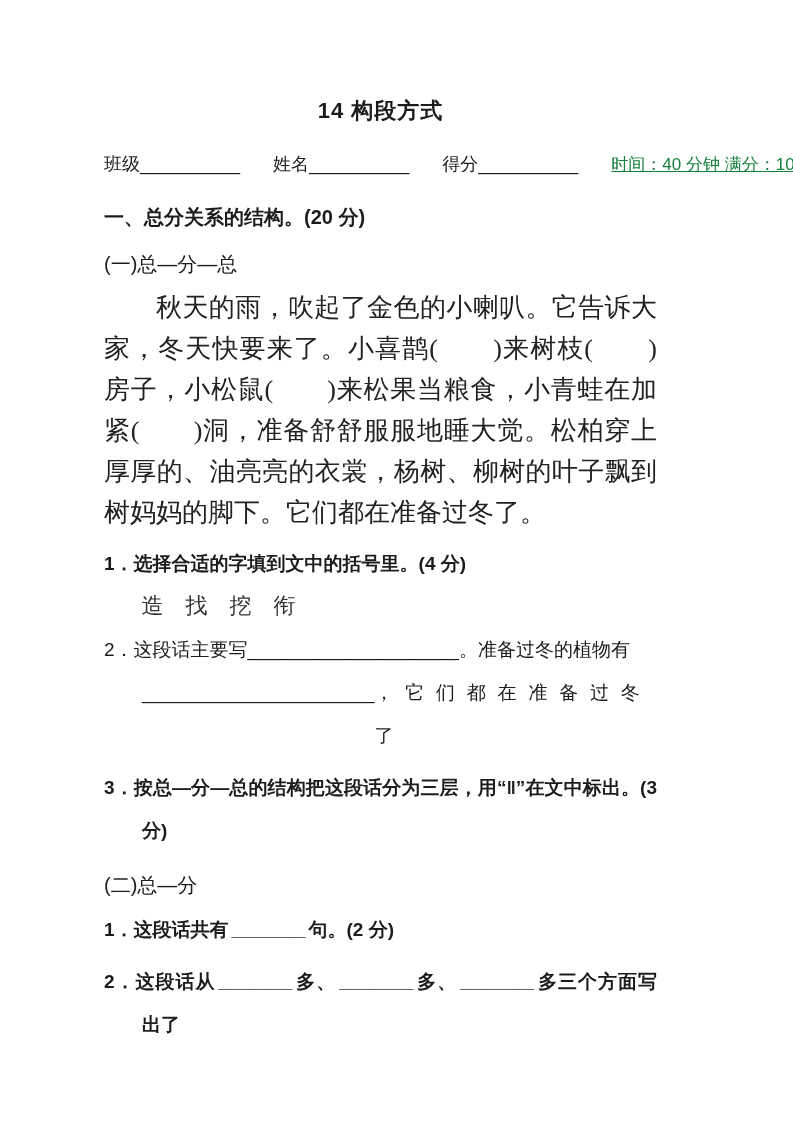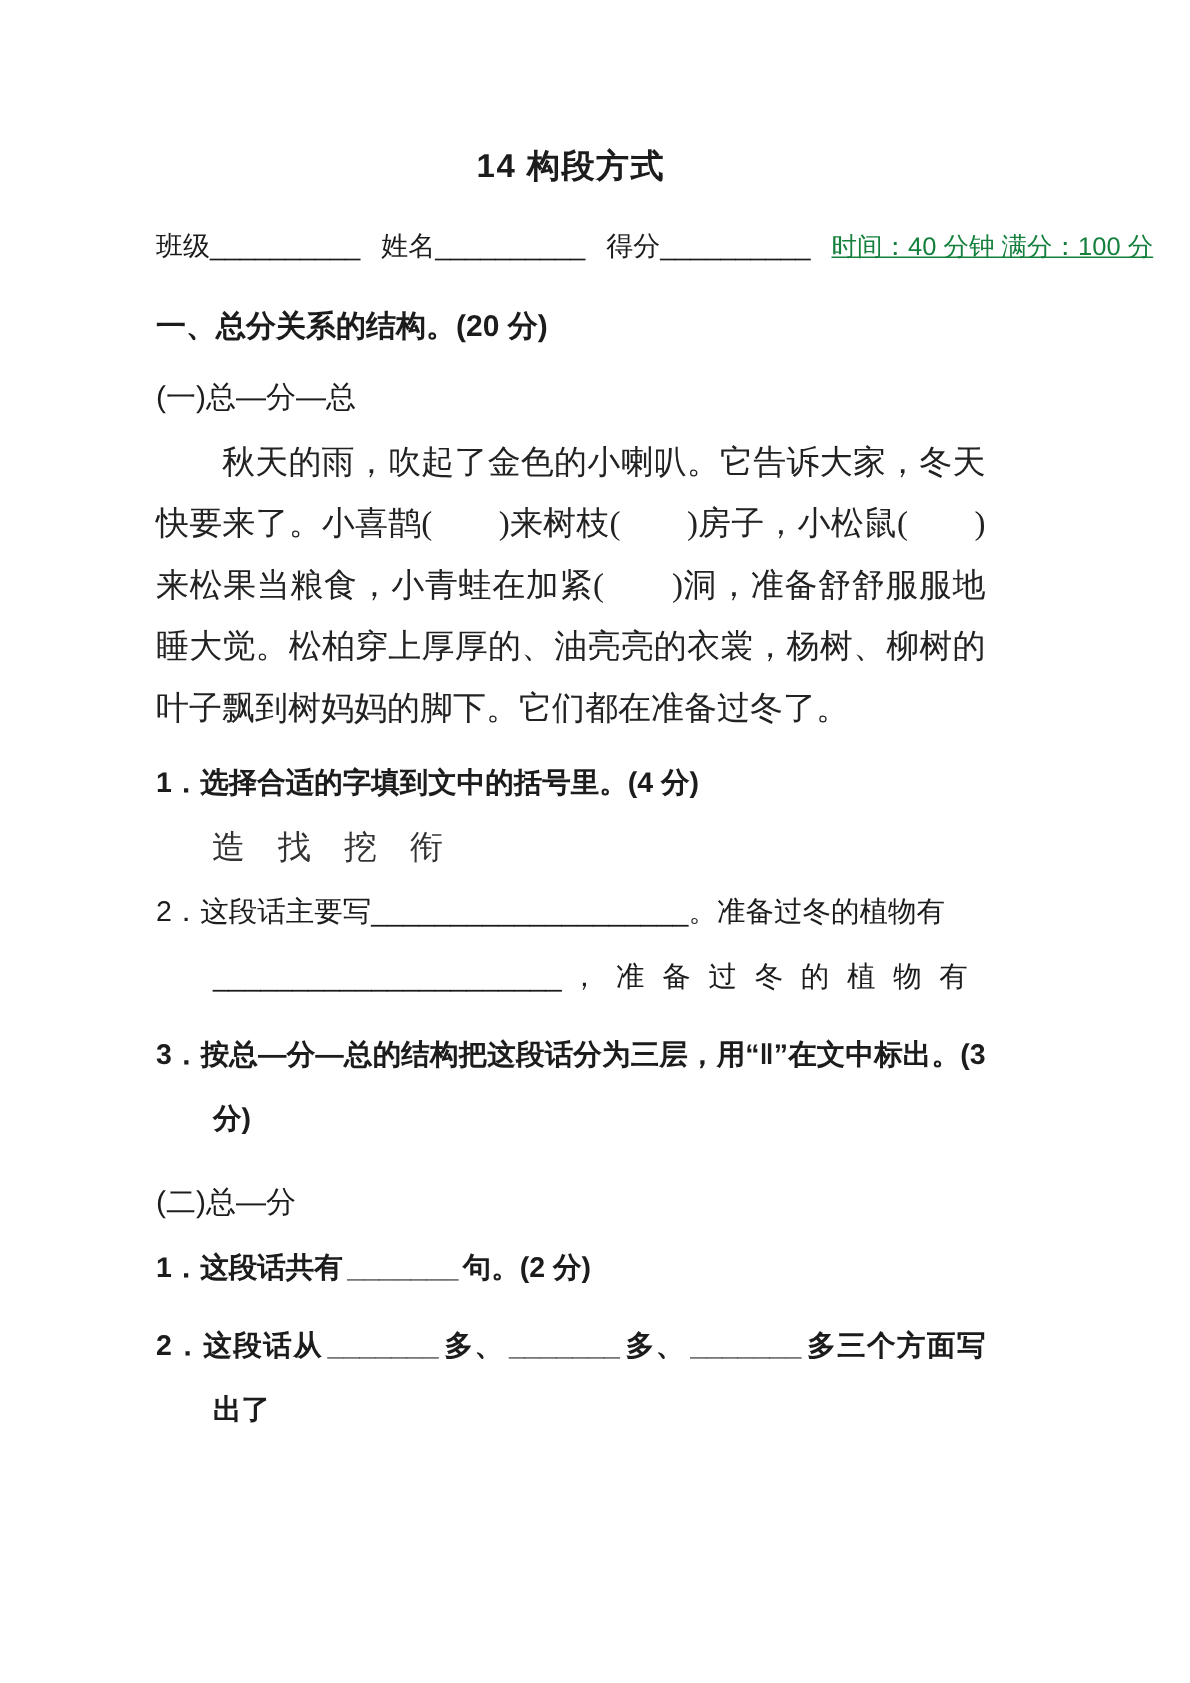--- a/index.html
+++ b/index.html
@@ -20,41 +20,42 @@
     font-weight: bold;
     text-align: center;
     letter-spacing: 1px;
   }
   .info-line {
     margin-top: 26px;
     font-size: 18px;
     display: flex;
     align-items: baseline;
     white-space: nowrap;
+    gap: 19px;
   }
   .info-group { margin-right: 14px; }
   .blank { letter-spacing: 0; }
   .meta {
     margin-left: auto;
     font-size: 17px;
   }
   .section-heading {
     margin: 28px 0 0 0;
     font-size: 20px;
     font-weight: bold;
   }
   .subheading {
     margin: 20px 0 0 0;
     font-size: 20px;
     font-weight: normal;
   }
   .passage {
     margin: 9px 0 0 0;
     font-family: "Liberation Serif", serif;
-    font-size: 22px;
+    font-size: 26px;
     line-height: 41px;
     text-align: justify;
     text-indent: 2em;
     color: #222;
   }
   .question {
     margin: 9px 0 0 0;
     font-size: 19px;
     line-height: 43px;
     padding-left: 2em;
@@ -102,21 +103,21 @@
   <p class="passage">秋天的雨，吹起了金色的小喇叭。它告诉大家，冬天快要来了。小喜鹊(　　)来树枝(　　)房子，小松鼠(　　)来松果当粮食，小青蛙在加紧(　　)洞，准备舒舒服服地睡大觉。松柏穿上厚厚的、油亮亮的衣裳，杨树、柳树的叶子飘到树妈妈的脚下。它们都在准备过冬了。</p>
 
   <p class="question">1．选择合适的字填到文中的括号里。(4 分)</p>
 
   <p class="word-bank">造　找　挖　衔</p>
 
   <div class="q-block">
     <div class="q-line first"><span>2．这段话主要写</span><span class="blank">____________________</span><span>。准备过冬的植物有</span></div>
     <div class="q-line spread-line">
         <span class="blank">______________________</span>
-        <span class="spread">，准备过冬的植物有</span>
+        <span class="spread">，它们都在准备过冬了</span>
       </div>
   </div>
 
   <p class="question">3．按总—分—总的结构把这段话分为三层，用“‖”在文中标出。(3 分)</p>
 
   <h3 class="subheading">(二)总—分</h3>
 
 
   <p class="question"><span>1．这段话共有</span><span class="blank inline-blank">_______</span><span>句。(2 分)</span></p>
 

